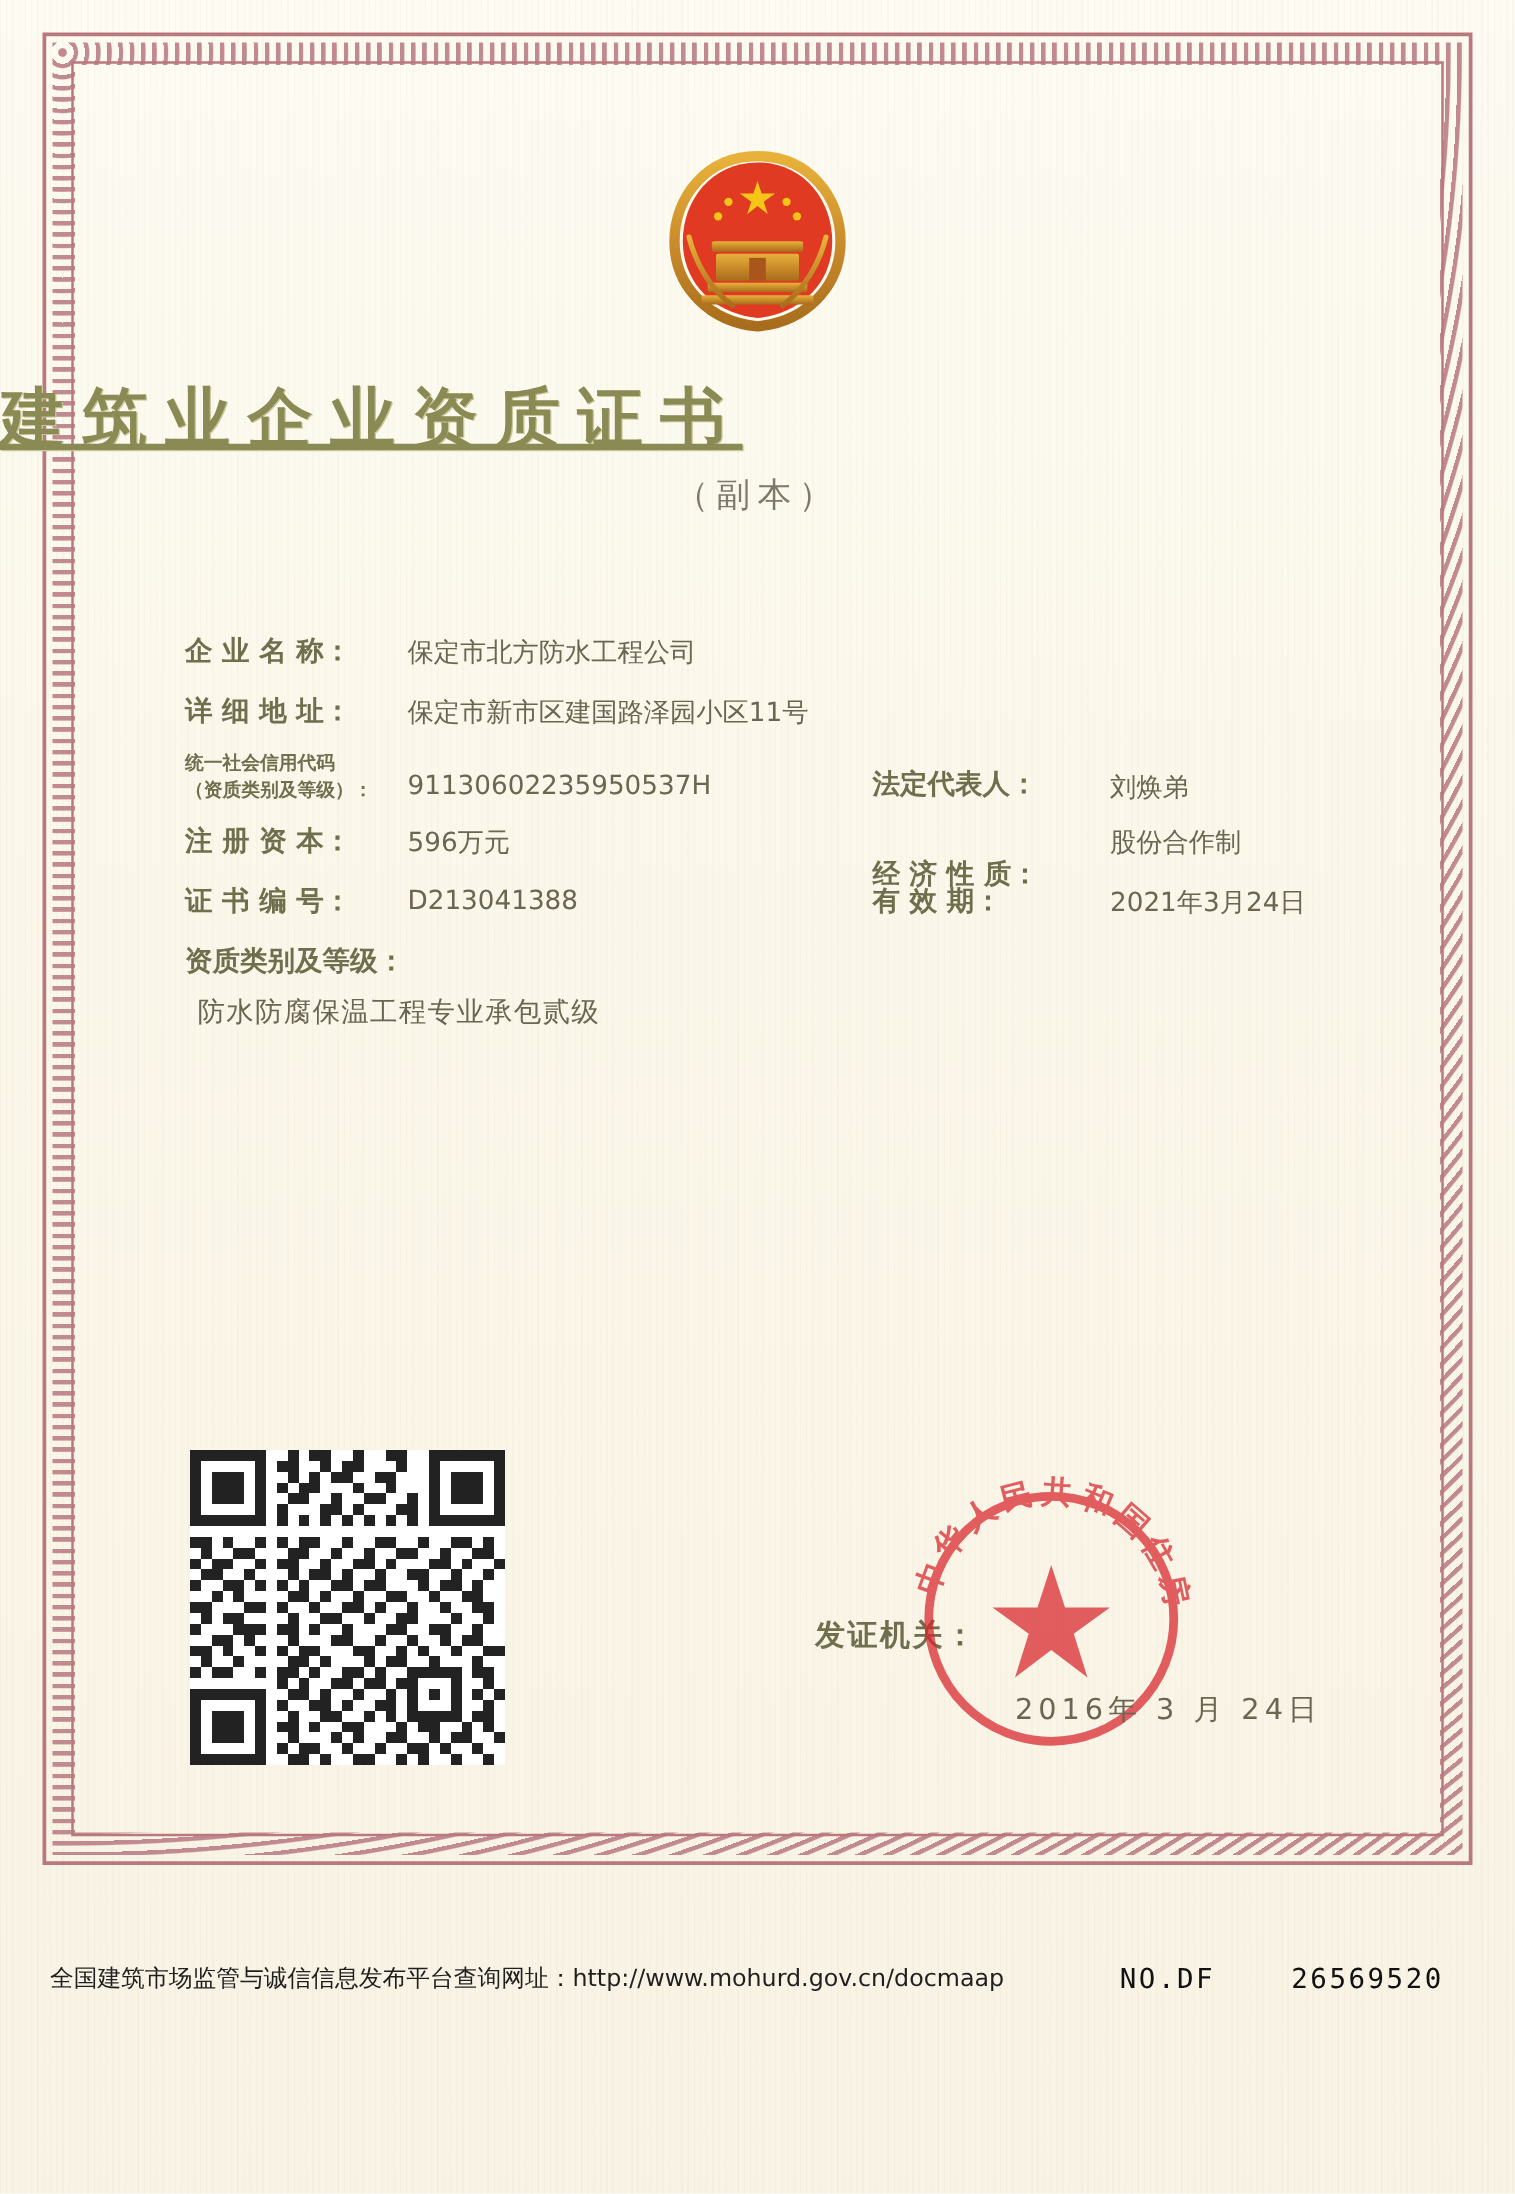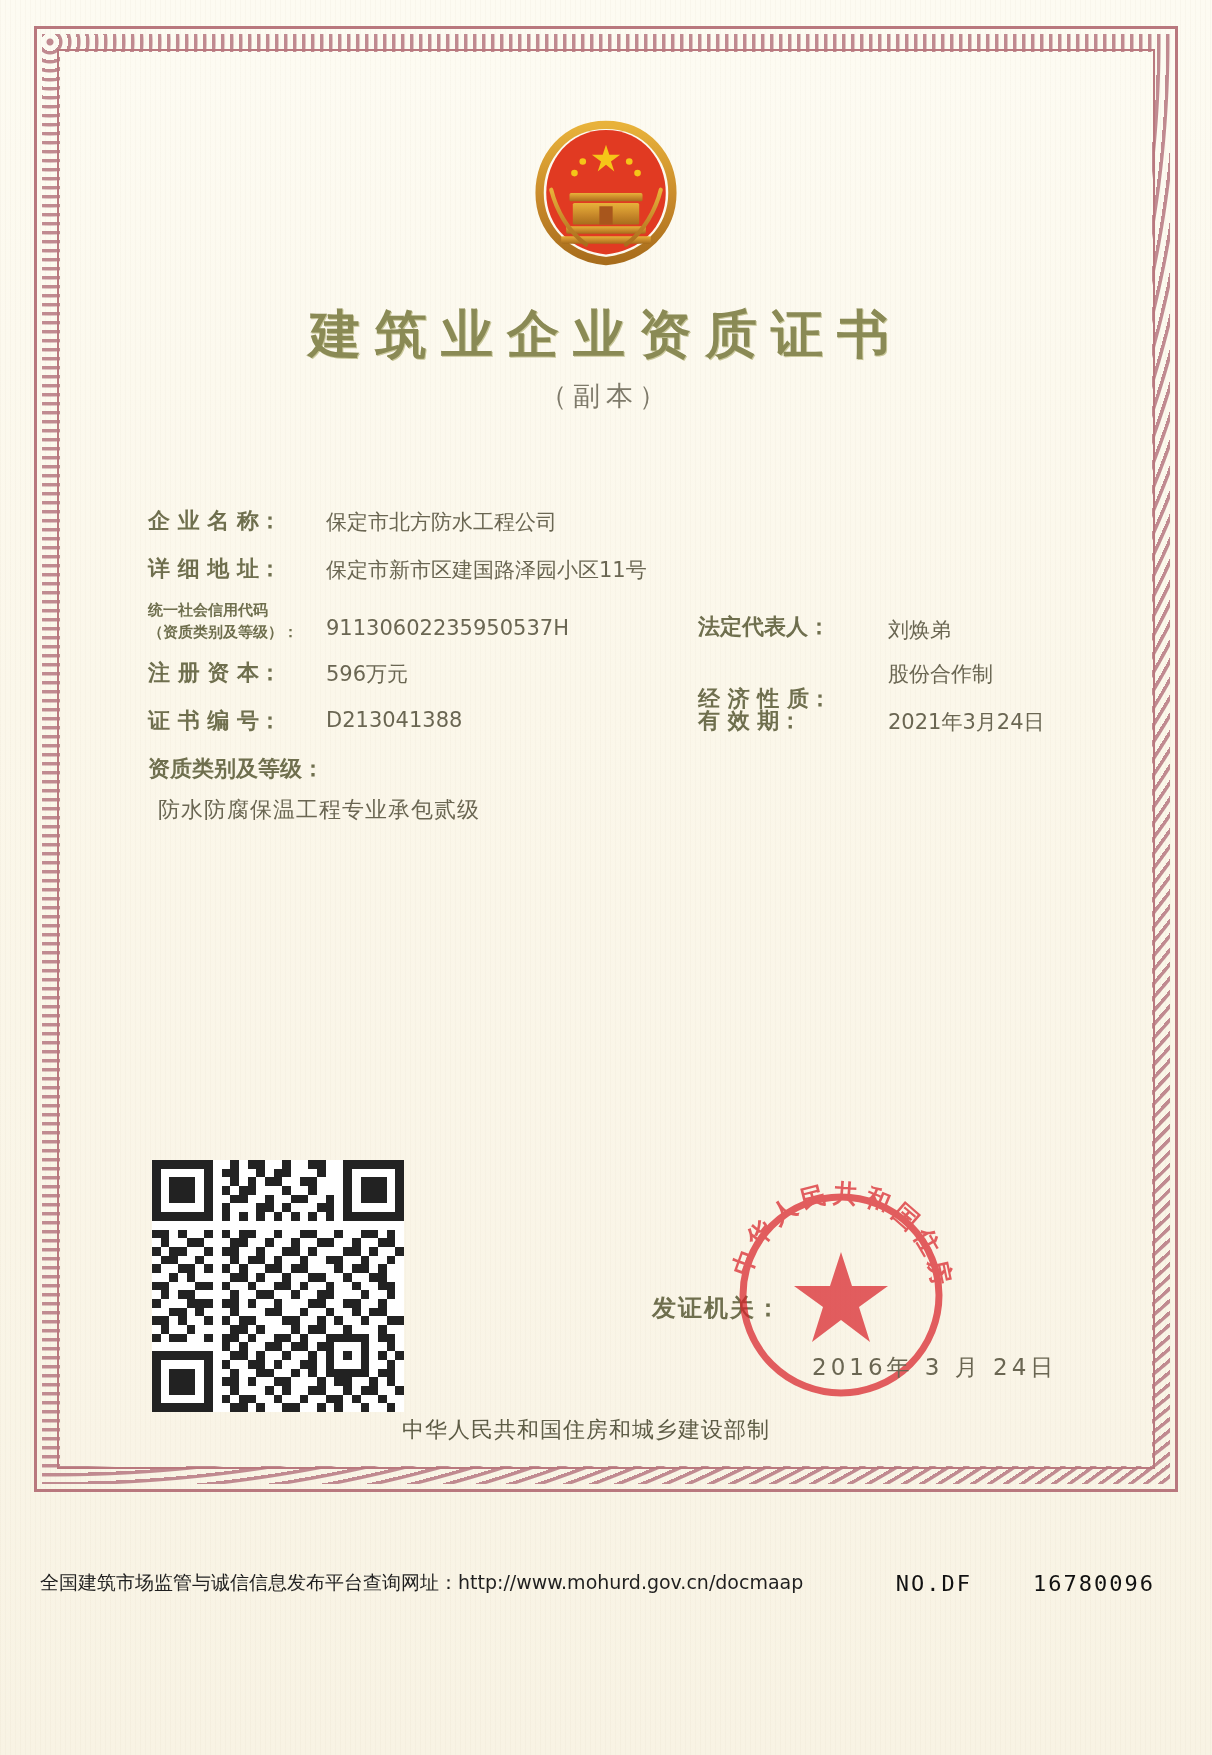--- a/index.html
+++ b/index.html
@@ -101,27 +101,28 @@
     top: 110px;
     width: 166px;
     height: 166px;
   }
 
   
   .title {
     position: absolute;
     top: 300px;
     left: 0; right: 0;
-    text-align: center;
+    text-align: left;
     font-family: "DejaVu Sans", sans-serif;
     font-weight: bold;
     font-size: 52px;
     letter-spacing: 14px;
     color: #8a8a55;
     text-shadow: 1px 1px 0 #c9c79a;
+    text-decoration: underline;
   }
   .subtitle {
     position: absolute;
     top: 378px;
     left: 0; right: 0;
     text-align: center;
     font-size: 27px;
     letter-spacing: 6px;
     color: #7e7a6a;
     font-family: "DejaVu Sans", sans-serif;
@@ -591,24 +592,23 @@
     <g opacity="0.72">
       <circle cx="125" cy="125" r="98" fill="none" stroke="#d9232a" stroke-width="7"></circle>
       <polygon points="125,82 136,116 172,116 143,137 154,172 125,150 96,172 107,137 78,116 114,116" fill="#d9232a"></polygon>
       <text font-family="DejaVu Sans, sans-serif" font-size="25" fill="#d9232a" font-weight="bold" letter-spacing="5">
         <textPath href="#sealTextPath" startOffset="6%">中华人民共和国住房和城乡建设部</textPath>
       </text>
     </g>
   </svg>
 
   <div class="issue-date">2016年 3 月 24日</div>
-  <div class="ministry">中华人民共和国住房和城乡建设部制</div>
 
   <div class="footer">
     <div class="footer-left">全国建筑市场监管与诚信信息发布平台查询网址：http://www.mohurd.gov.cn/docmaap</div>
     <div class="footer-right">
       <span>NO.DF</span>
       &nbsp;&nbsp;
-      <span>16780096</span>
+      <span>26569520</span>
     </div>
   </div>
 
 </div>
 
 </body></html>

